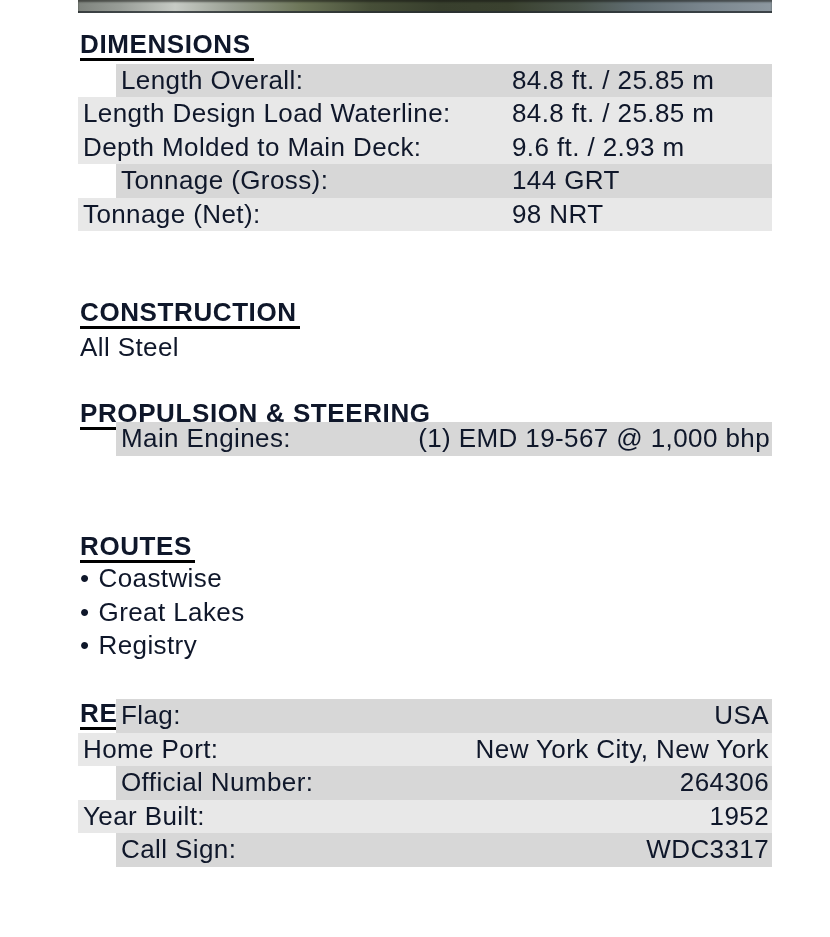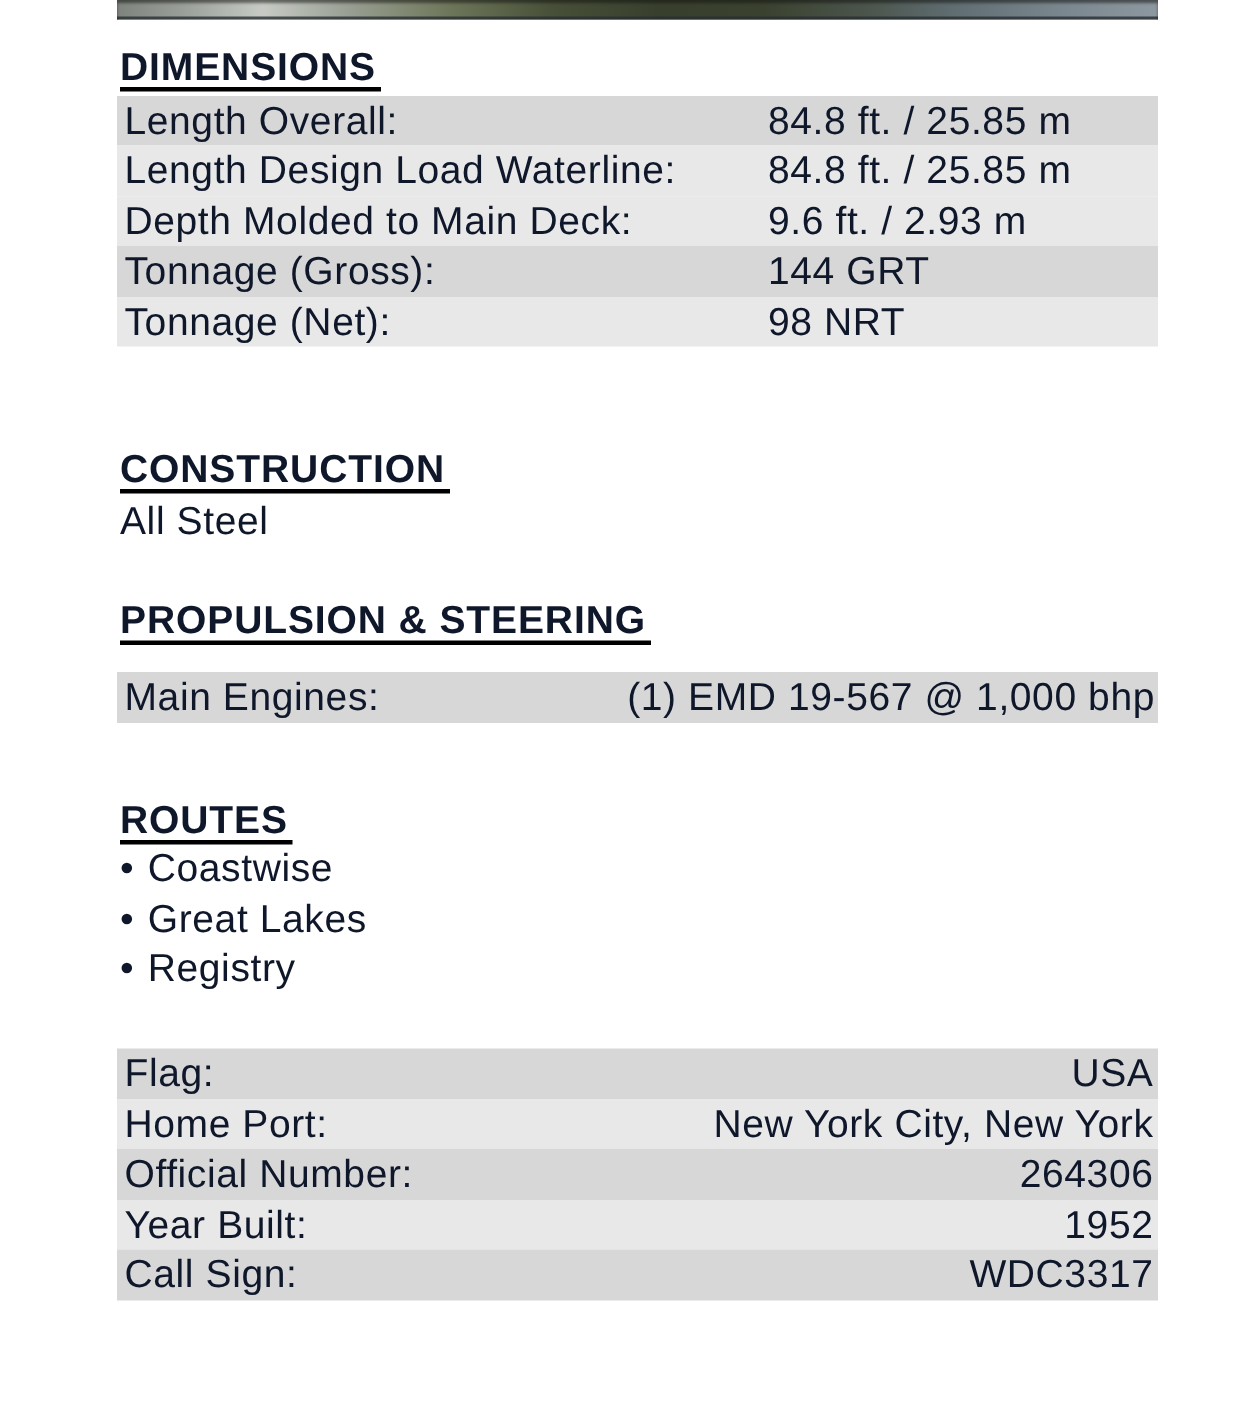--- a/index.html
+++ b/index.html
@@ -30,21 +30,21 @@
     white-space:nowrap;
   }
   .tbl{position:absolute;left:78px;width:694px;}
   .row{
     display:flex;align-items:center;
     height:33.5px;
     font-size:26px;letter-spacing:0.4px;
     background:var(--row_light);
     white-space:nowrap;
   }
-  .row.dark{background:var(--row_dark);}
+  .row.dark{background:var(--row_dark);margin-left:38px;}
   .row .lbl{flex:1 1 auto;padding-left:5px;}
   .dim .row .val{flex:0 0 260px;text-align:left;}
   .rt  .row .lbl{flex:0 0 auto;padding-left:5px;}
   .rt  .row .val{flex:1 1 auto;text-align:right;padding-right:3px;}
   .prop .row .val{padding-right:2px;}
   .plain-text{
     position:absolute;left:80px;
     font-size:26px;letter-spacing:0.4px;line-height:26px;white-space:nowrap;
   }
   .bullets{position:absolute;left:80px;}
@@ -82,21 +82,21 @@
     <div class="row">
       <span class="lbl">Tonnage (Net):</span>
       <span class="val">98 NRT</span>
     </div>
   </div>
 
   <div class="sec-title" style="top:298px">CONSTRUCTION</div>
   <div class="plain-text" style="top:334px">All Steel</div>
 
   <div class="sec-title" style="top:399px">PROPULSION &amp; STEERING</div>
-  <div class="tbl rt prop" style="top:448px">
+  <div class="tbl rt prop" style="top:422px">
     <div class="row dark">
       <span class="lbl">Main Engines:</span>
       <span class="val">(1) EMD 19-567 @ 1,000 bhp</span>
     </div>
   </div>
 
   <div class="sec-title" style="top:532px">ROUTES</div>
   <div class="bullets" style="top:562px">
     <div class="b-item">
       <span class="dot">•</span>

